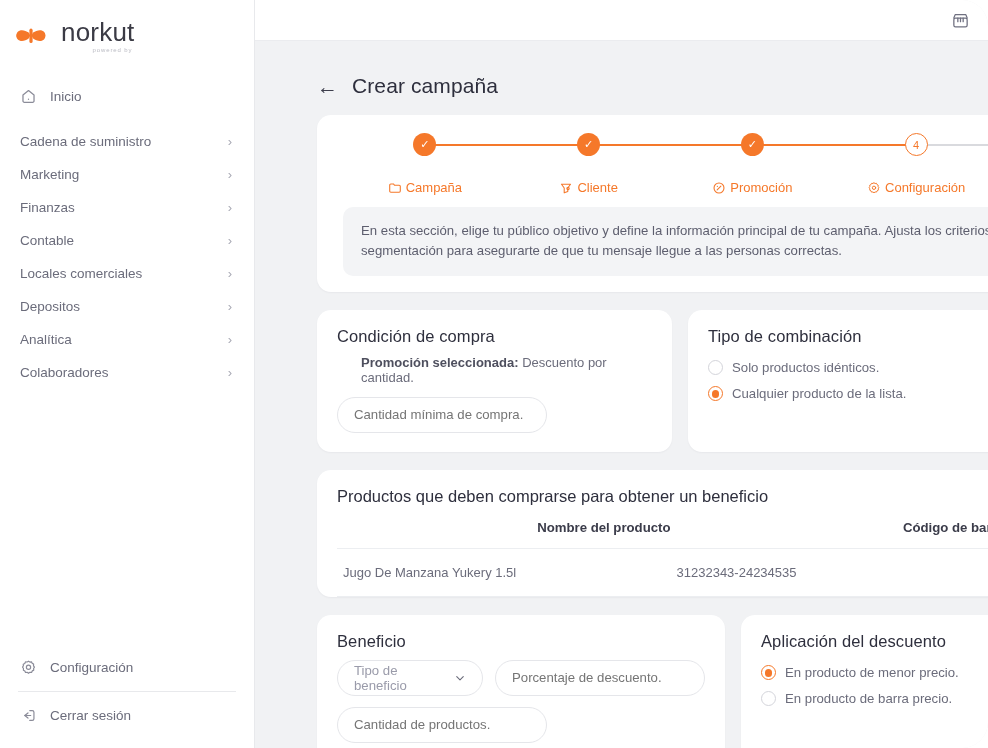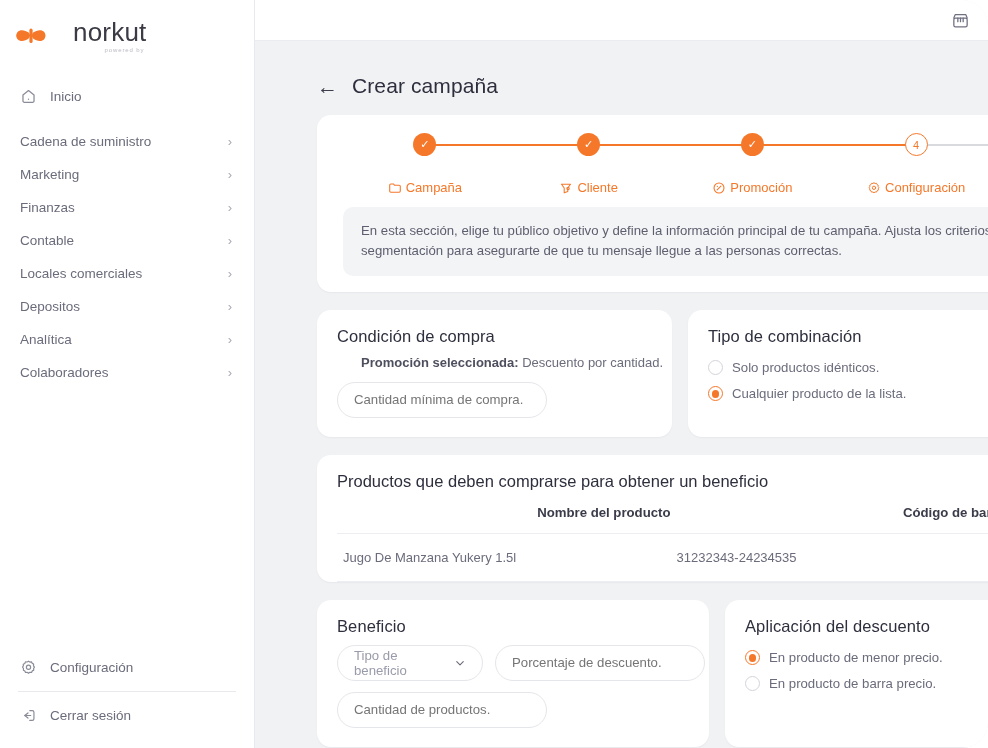--- a/index.html
+++ b/index.html
@@ -21,21 +21,21 @@
 
   
   .sidebar {
     width: 255px; height: 748px;
     background: #ffffff;
     border-right: 1px solid #e8e9ec;
     display: flex; flex-direction: column;
     flex: 0 0 255px;
   }
   .brand {
-    display: flex; align-items: center; gap: 25px;
+    display: flex; align-items: center; gap: 13px;
     padding: 14px 0 0 14px;
     height: 58px;
   }
   .brand-mark { width: 34px; height: 32px; flex: 0 0 34px; }
   .brand-text { display: flex; flex-direction: column; justify-content: center; }
   .brand-name {
     font-size: 26px; letter-spacing: .2px; color: #3b3b45;
     font-weight: 400; line-height: 1.05;
   }
   .brand-sub {
@@ -178,21 +178,21 @@
 
   
   .row2 {
     display: flex; gap: 16px;
     margin-top: 18px;
     margin-right: -36px;
   }
   .col-left  { flex: 0 0 355px; }
   .col-right { flex: 1 1 auto; }
 
-  .pad-card { padding: 17px 4px 19px 20px; }
+  .pad-card { padding: 17px 20px 19px 20px; }
   .card-title {
     font-size: 16.5px; color: #2e2f3d; font-weight: 400;
     letter-spacing: .1px; margin-bottom: 9px;
   }
   .card-sub {
     font-size: 13px; color: #6b6c7b; margin-bottom: 12px; margin-left: 24px;
   }
   .card-sub b { color: #4e4f5e; font-weight: 700; }
 
   .field {

